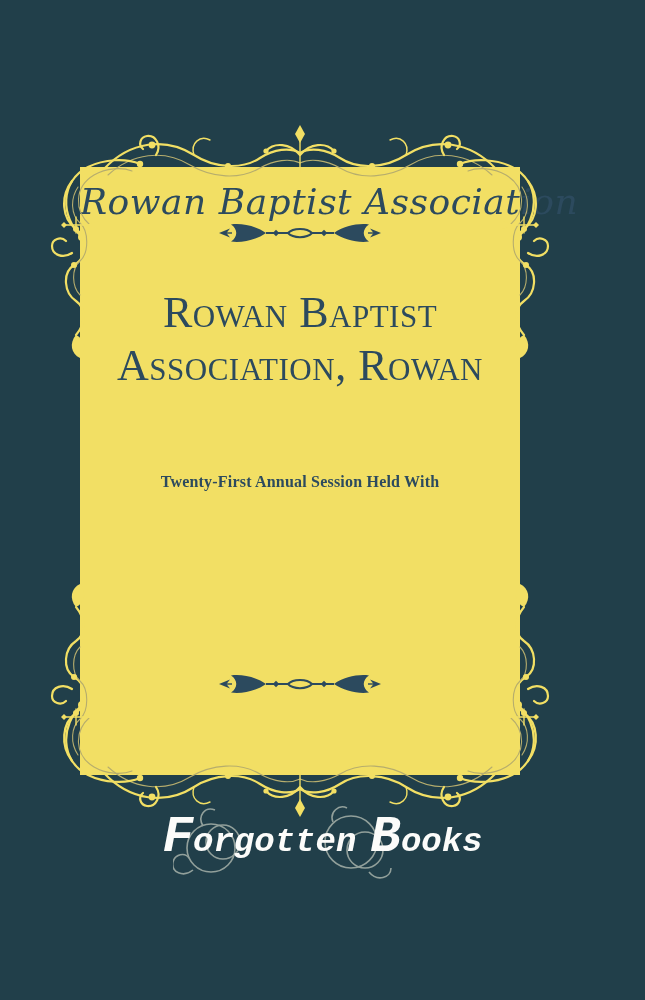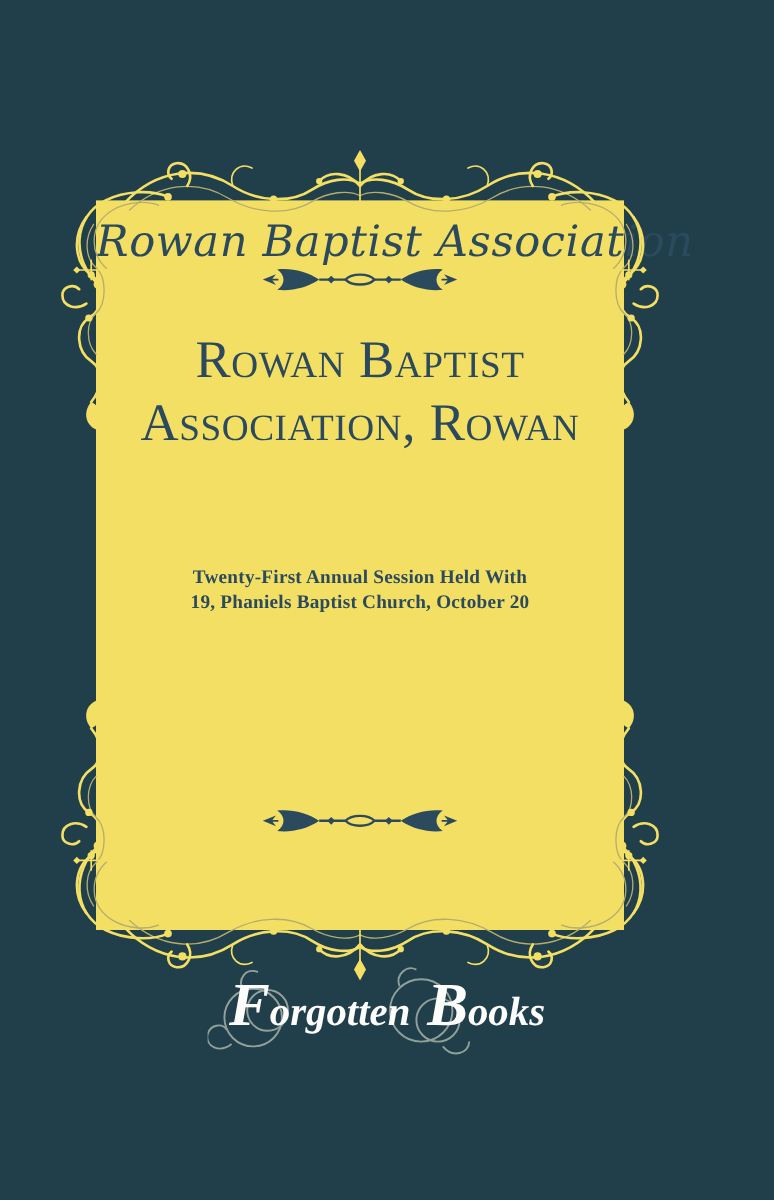--- a/index.html
+++ b/index.html
@@ -39,21 +39,21 @@
     transform: translateX(-50%);
     width: 164px; height: 24px;
   }
   .divider-top    { top: 54px; }
   .divider-bottom { top: 505px; }
   .div-f { fill: var(--accent, #2c4a5e); }
   .div-s { fill: none; stroke: var(--accent, #2c4a5e); stroke-width: 2; }
   .div-s-thin { fill: none; stroke: var(--accent, #2c4a5e); stroke-width: 1.4; }
   .book-title {
     position: absolute;
-    top: 106px; left: 0; width: 100%;
+    top: 119px; left: 0; width: 100%;
     text-align: center;
     font-family: "Liberation Serif", serif;
     font-variant: small-caps;
     font-size: 44px;
     line-height: 53px;
     color: var(--accent, #2c4a5e);
     letter-spacing: 0.5px;
   }
   .book-subtitle {
     position: absolute;
@@ -75,21 +75,21 @@
   }
   .orn   { fill: none; stroke: var(--ornament, #f2df64); stroke-width: 2.2; stroke-linecap: round; }
   .orn-t { fill: none; stroke: var(--ornament, #f2df64); stroke-width: 1.4; stroke-linecap: round; }
   .orn-e { fill: none; stroke: var(--ornament-muted, #b6ad6d); stroke-width: 1.1; stroke-linecap: round; }
   .orn-f { fill: var(--ornament, #f2df64); stroke: none; }
   
   .logo {
     position: absolute;
     top: 818px; left: 0; width: 100%;
     text-align: center;
-    font-family: Liberation Serif, serif;
+    font-family: Liberation Mono, monospace;
     font-weight: bold;
     font-style: italic;
     font-size: 34px;
     color: var(--logo-text, #fcfcfa);
   }
   .logo-word {
     display: inline-block;
     margin: 0 7px;
     position: relative;
     z-index: 2;
@@ -131,21 +131,20 @@
       <path class="div-s" d="M70,12 C75,6.5 89,6.5 94,12 C89,17.5 75,17.5 70,12 Z"></path>
     </svg>
 
     <div class="book-title">
       <div>Rowan Baptist</div>
       <div>Association, Rowan</div>
     </div>
 
     <div class="book-subtitle">
       <div>Twenty-First Annual Session Held With</div>
-      <div>19, Phaniels Baptist Church, October 20</div>
     </div>
 
     <svg class="divider divider-bottom" viewBox="0 0 164 24">
       <use href="#divhalf"></use>
       <use href="#divhalf" transform="translate(164,0) scale(-1,1)"></use>
       <path class="div-s" d="M70,12 C75,6.5 89,6.5 94,12 C89,17.5 75,17.5 70,12 Z"></path>
     </svg>
 
   </div>
 

